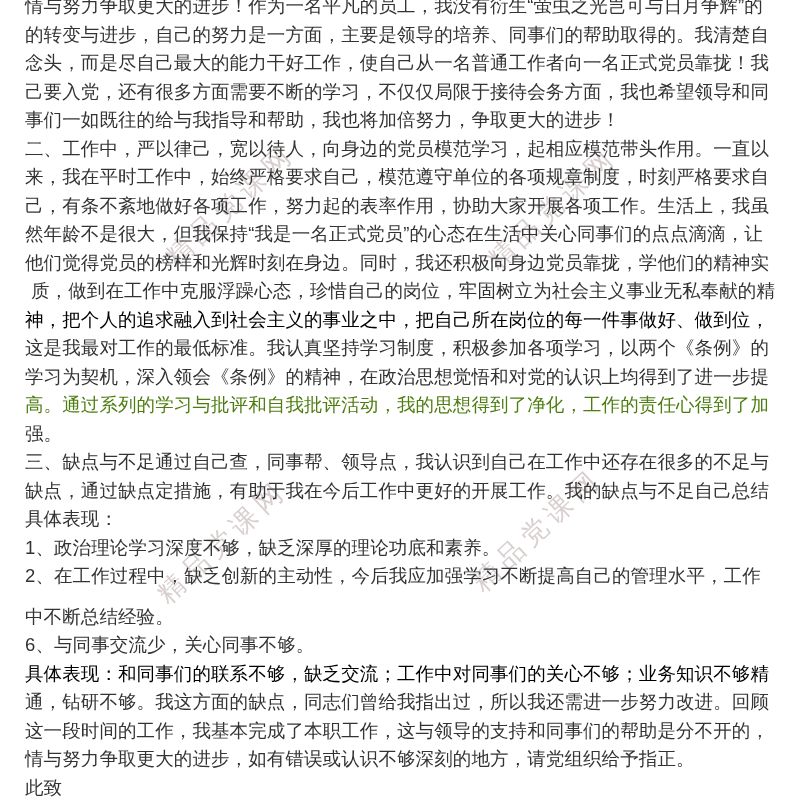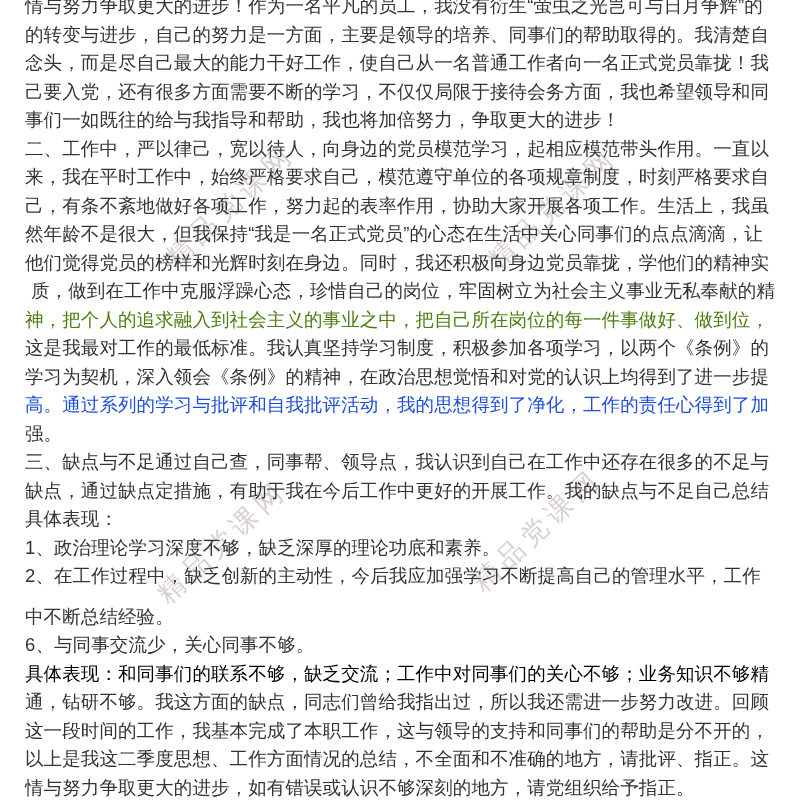--- a/index.html
+++ b/index.html
@@ -60,32 +60,31 @@
       <div class="line" style="color: rgb(51, 51, 51);">的转变与进步，自己的努力是一方面，主要是领导的培养、同事们的帮助取得的。我清楚自</div>
       <div class="line" style="color: rgb(51, 51, 51);">念头，而是尽自己最大的能力干好工作，使自己从一名普通工作者向一名正式党员靠拢！我</div>
       <div class="line" style="color: rgb(51, 51, 51);">己要入党，还有很多方面需要不断的学习，不仅仅局限于接待会务方面，我也希望领导和同</div>
       <div class="line" style="color: rgb(51, 51, 51);">事们一如既往的给与我指导和帮助，我也将加倍努力，争取更大的进步！</div>
       <div class="line" style="color: rgb(51, 51, 51);">二、工作中，严以律己，宽以待人，向身边的党员模范学习，起相应模范带头作用。一直以</div>
       <div class="line" style="color: rgb(51, 51, 51);">来，我在平时工作中，始终严格要求自己，模范遵守单位的各项规章制度，时刻严格要求自</div>
       <div class="line" style="color: rgb(51, 51, 51);">己，有条不紊地做好各项工作，努力起的表率作用，协助大家开展各项工作。生活上，我虽</div>
       <div class="line" style="color: rgb(51, 51, 51);">然年龄不是很大，但我保持“我是一名正式党员”的心态在生活中关心同事们的点点滴滴，让</div>
       <div class="line" style="color: rgb(51, 51, 51);">他们觉得党员的榜样和光辉时刻在身边。同时，我还积极向身边党员靠拢，学他们的精神实</div>
       <div class="line" style="color: rgb(51, 51, 51); text-align: right;">质，做到在工作中克服浮躁心态，珍惜自己的岗位，牢固树立为社会主义事业无私奉献的精</div>
-      <div class="line" style="color: #4d7c0f;">神，把个人的追求融入到社会主义的事业之中，把自己所在岗位的每一件事做好、做到位，</div>
+      <div class="line" style="color: #000000;">神，把个人的追求融入到社会主义的事业之中，把自己所在岗位的每一件事做好、做到位，</div>
       <div class="line" style="color: rgb(51, 51, 51);">这是我最对工作的最低标准。我认真坚持学习制度，积极参加各项学习，以两个《条例》的</div>
       <div class="line" style="color: rgb(51, 51, 51);">学习为契机，深入领会《条例》的精神，在政治思想觉悟和对党的认识上均得到了进一步提</div>
-      <div class="line" style="color: #1d4ed8;">高。通过系列的学习与批评和自我批评活动，我的思想得到了净化，工作的责任心得到了加</div>
+      <div class="line" style="color: #4d7c0f;">高。通过系列的学习与批评和自我批评活动，我的思想得到了净化，工作的责任心得到了加</div>
       <div class="line" style="color: rgb(51, 51, 51);">强。</div>
       <div class="line" style="color: rgb(51, 51, 51);">三、缺点与不足通过自己查，同事帮、领导点，我认识到自己在工作中还存在很多的不足与</div>
       <div class="line" style="color: rgb(51, 51, 51);">缺点，通过缺点定措施，有助于我在今后工作中更好的开展工作。我的缺点与不足自己总结</div>
       <div class="line" style="color: rgb(51, 51, 51);">具体表现：</div>
       <div class="line" style="color: rgb(51, 51, 51);">1、政治理论学习深度不够，缺乏深厚的理论功底和素养。</div>
       <div class="line" style="color: rgb(51, 51, 51);">2、在工作过程中，缺乏创新的主动性，今后我应加强学习不断提高自己的管理水平，工作</div>
       <div class="line" style="color: rgb(51, 51, 51); margin-top: 12px;">中不断总结经验。</div>
       <div class="line" style="color: rgb(51, 51, 51);">6、与同事交流少，关心同事不够。</div>
       <div class="line" style="color: #000000;">具体表现：和同事们的联系不够，缺乏交流；工作中对同事们的关心不够；业务知识不够精</div>
       <div class="line" style="color: rgb(51, 51, 51);">通，钻研不够。我这方面的缺点，同志们曾给我指出过，所以我还需进一步努力改进。回顾</div>
       <div class="line" style="color: rgb(51, 51, 51);">这一段时间的工作，我基本完成了本职工作，这与领导的支持和同事们的帮助是分不开的，</div>
-      <div class="line" style="color: rgb(51, 51, 51);">以上是我这二季度思想、工作方面情况的总结，不全面和不准确的地方，请批评、指正。这</div>
       <div class="line" style="color: rgb(51, 51, 51);">情与努力争取更大的进步，如有错误或认识不够深刻的地方，请党组织给予指正。</div>
       <div class="line" style="color: rgb(51, 51, 51);">此致</div>
     </div>
 </div>
 
 </body></html>

